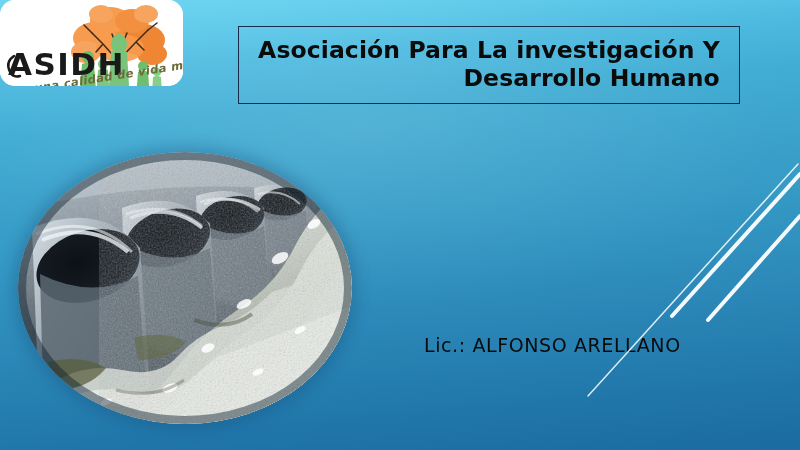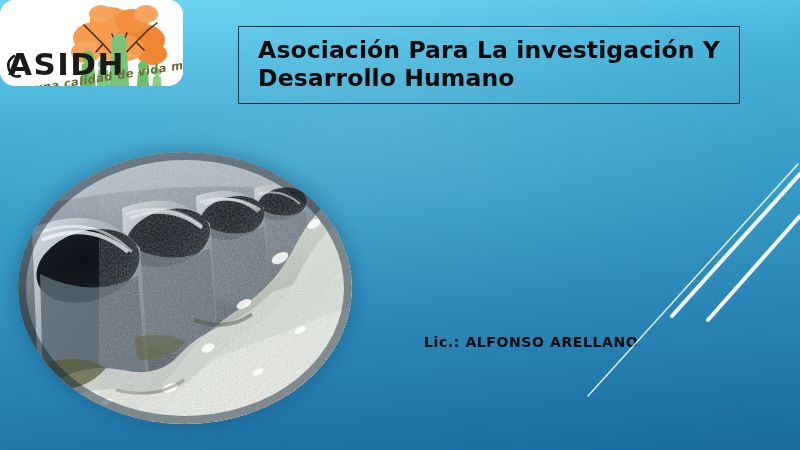--- a/index.html
+++ b/index.html
@@ -63,21 +63,21 @@
     align-items: center;
     justify-content: center;
     padding: 0 12px;
   }
   .header-text {
     font-family: "DejaVu Sans", sans-serif;
     font-weight: bold;
     font-size: 23.5px;
     line-height: 1.18;
     color: #0b0b0b;
-    text-align: left;
+    text-align: right;
     letter-spacing: 0.1px;
     white-space: pre-line;
   }
 
   
   .photo-oval {
     position: absolute;
     left: 18px;
     top: 152px;
     width: 334px;
@@ -103,22 +103,22 @@
     white-space: pre-line;
     letter-spacing: 0.2px;
   }
 
   
   .author {
     position: absolute;
     left: 424px;
     top: 334px;
     font-family: "DejaVu Sans", sans-serif;
-    font-weight: bold;
-    font-size: 14px;
+    font-weight: normal;
+    font-size: 19px;
     letter-spacing: 0.6px;
     color: #0b0b0b;
     text-align: right;
   }
 
   
   .streaks {
     position: absolute;
     right: 0;
     top: 140px;

